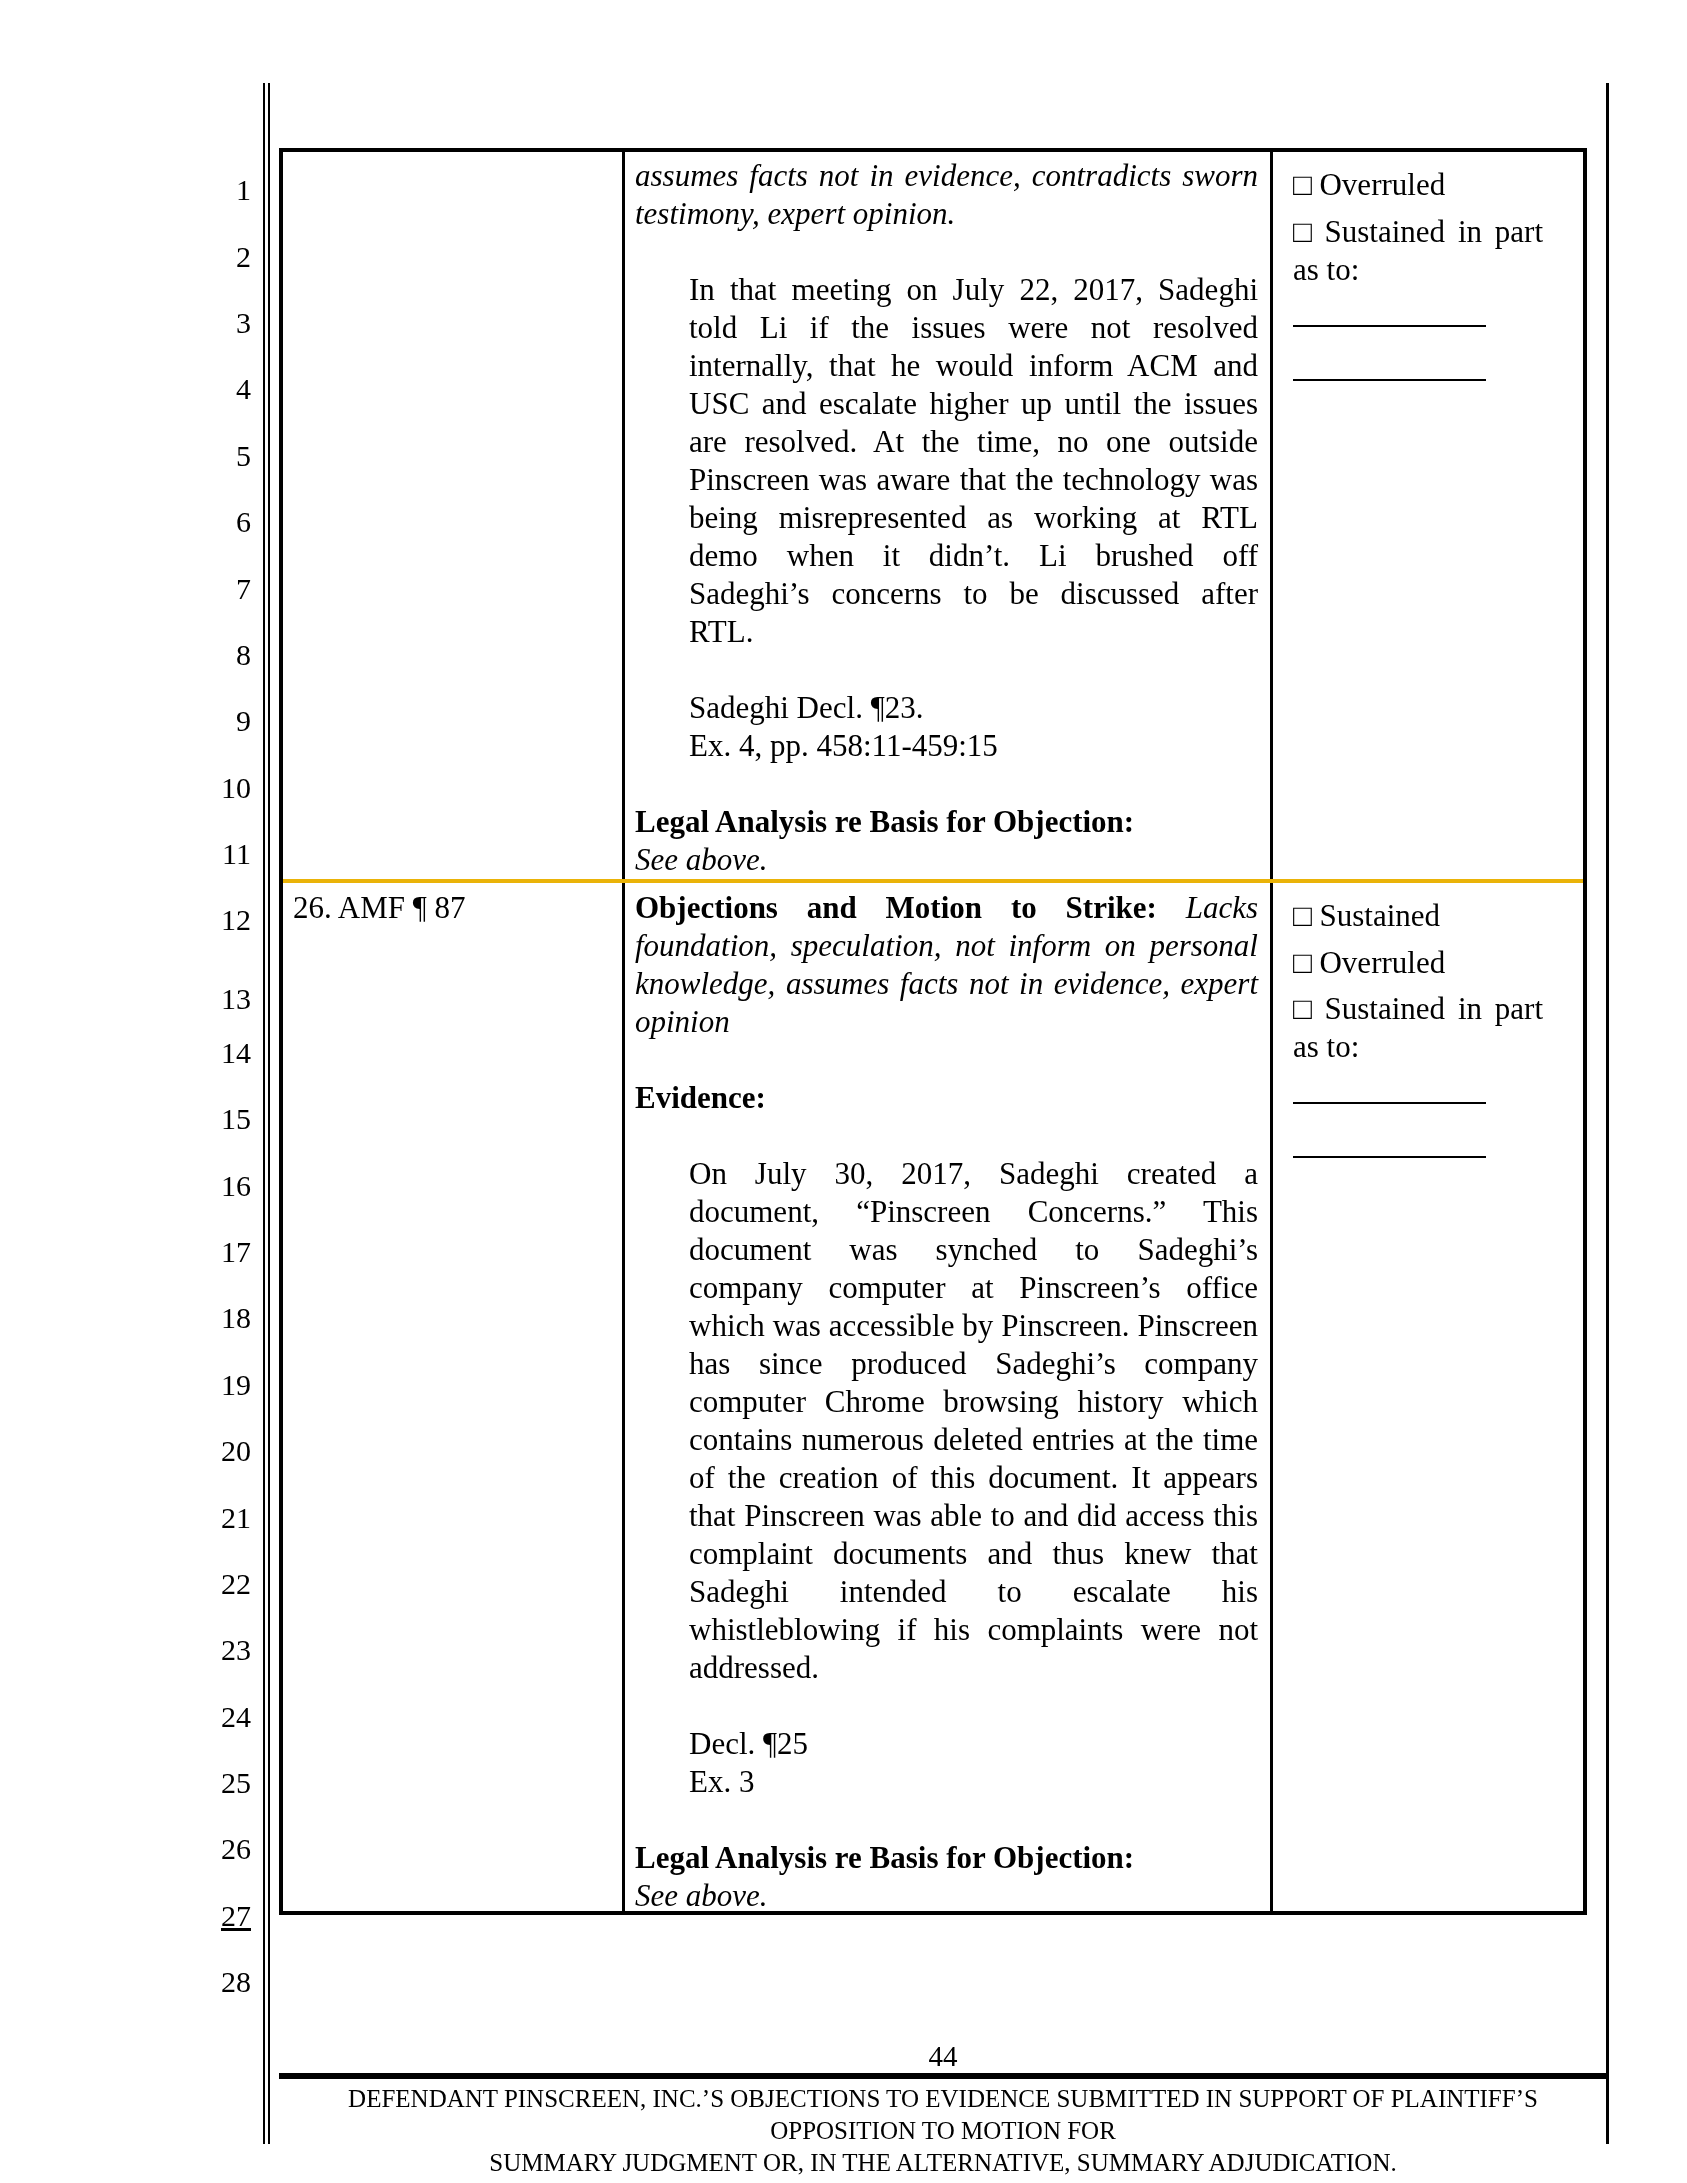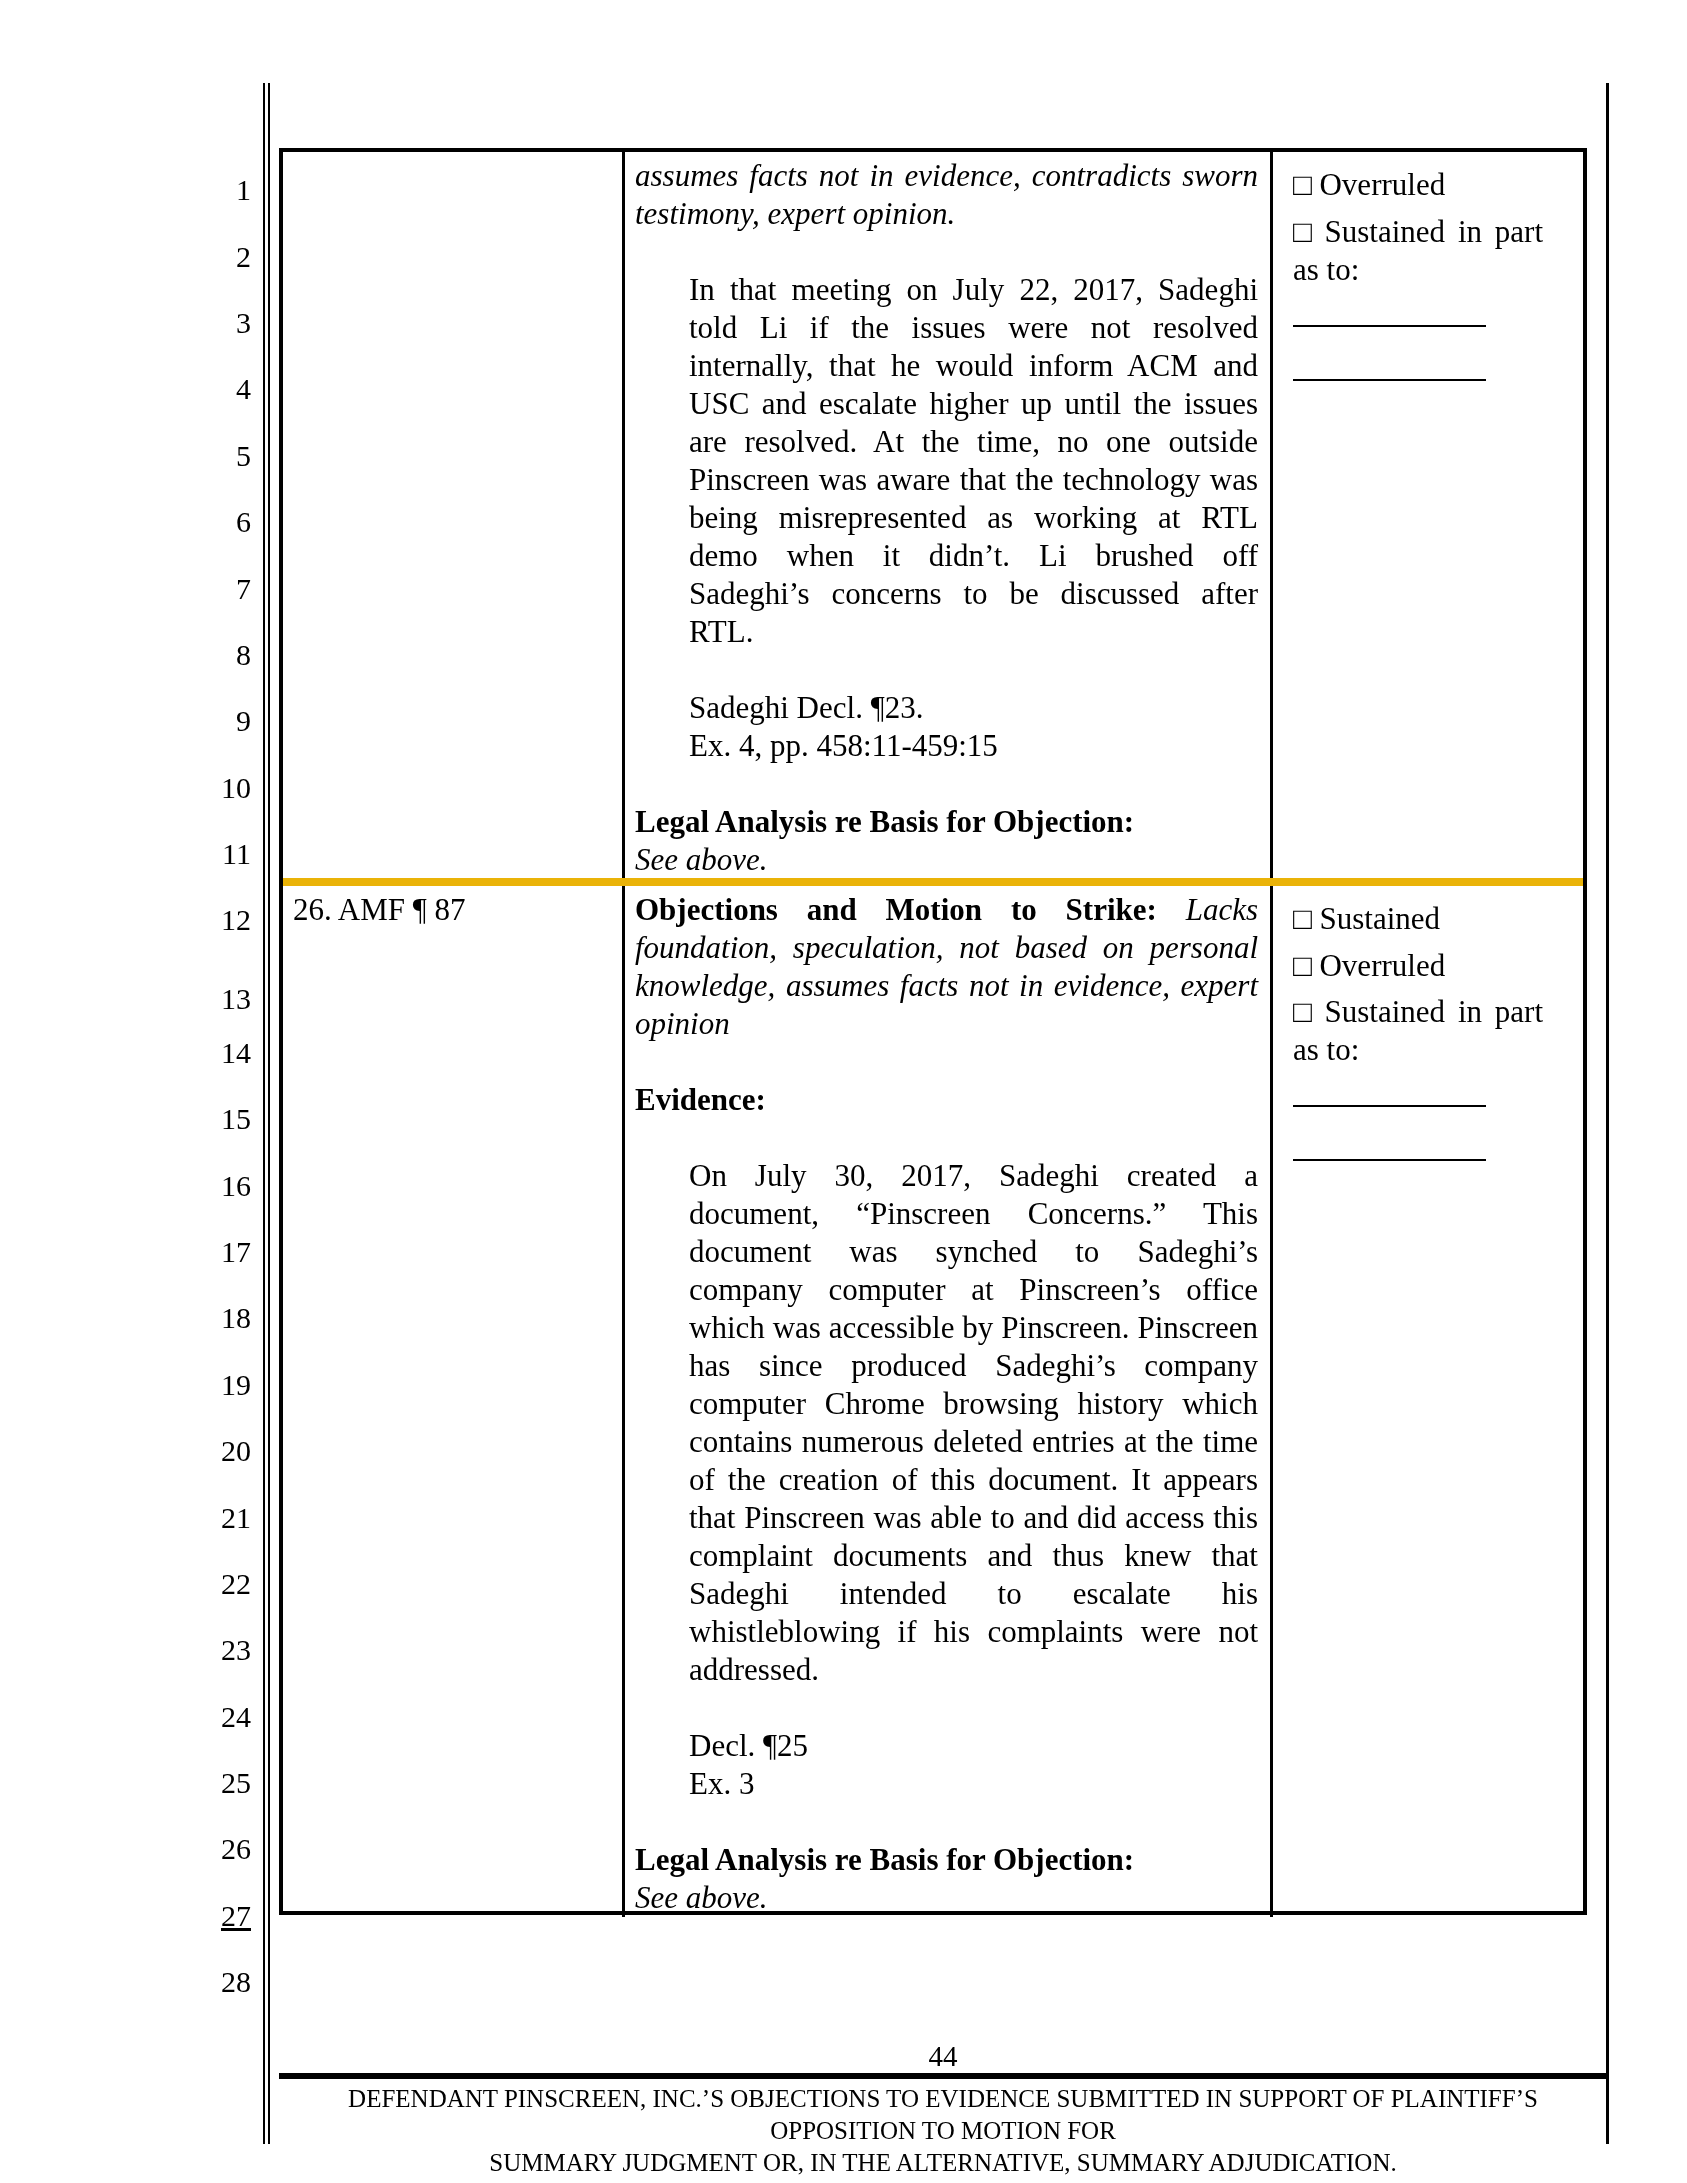--- a/index.html
+++ b/index.html
@@ -13,21 +13,21 @@
   .vrule.r1{left:1606px;width:2.6px;}
 
   
   .lnum{position:absolute;left:152px;width:99px;text-align:right;
         font-size:30px;line-height:38px;}
 
   
   #objection-table{position:absolute;left:279px;top:148px;width:1308px;height:1767px;
         border:4.6px solid #000;box-sizing:border-box;display:flex;flex-direction:column;}
   .trow{display:flex;box-sizing:border-box;width:100%;}
-  .trow.r1{height:734px;border-bottom:8px solid #eab308;}
+  .trow.r1{height:734px;border-bottom:4px solid #eab308;}
   .trow.r2{flex:1;}
   .cell{box-sizing:border-box;overflow:hidden;font-size:31px;line-height:38px;}
   .c1{width:342px;border-right:3.3px solid #000;padding:5.3px 8px 0 10px;}
   .c2{width:648px;border-right:3.3px solid #000;padding:5.3px 12px 0 10px;}
   .c3{flex:1;padding:14px 40px 0 20px;}
 
   .just{text-align:justify;}
   .it{font-style:italic;}
   .b{font-weight:bold;font-family:Liberation Serif, serif;}
   .indent{margin-left:54px;}
@@ -117,21 +117,21 @@
   </div>
 
   <div class="trow r2">
     <div class="cell c1">
       <span>26. AMF ¶ 87</span>
     </div>
     <div class="cell c2">
       <div class="just">
         <span class="b">Objections and Motion to Strike:</span>
         <span> </span>
-        <span class="it">Lacks foundation, speculation, not based on personal knowledge, assumes facts not in evidence, expert opinion</span>
+        <span class="it">Lacks foundation, speculation, not inform on personal knowledge, assumes facts not in evidence, expert opinion</span>
       </div>
       <div class="gap"></div>
       <div class="b">Evidence:</div>
       <div class="gap"></div>
       <div class="indent just">On July 30, 2017, Sadeghi created a document, “Pinscreen Concerns.” This document was synched to Sadeghi’s company computer at Pinscreen’s office which was accessible by Pinscreen. Pinscreen has since produced Sadeghi’s company computer Chrome browsing history which contains numerous deleted entries at the time of the creation of this document. It appears that Pinscreen was able to and did access this complaint documents and thus knew that Sadeghi intended to escalate his whistleblowing if his complaints were not addressed.</div>
       <div class="gap"></div>
       <div class="indent">Decl. ¶25</div>
       <div class="indent">Ex. 3</div>
       <div class="gap"></div>
       <div class="b">Legal Analysis re Basis for Objection:</div>

